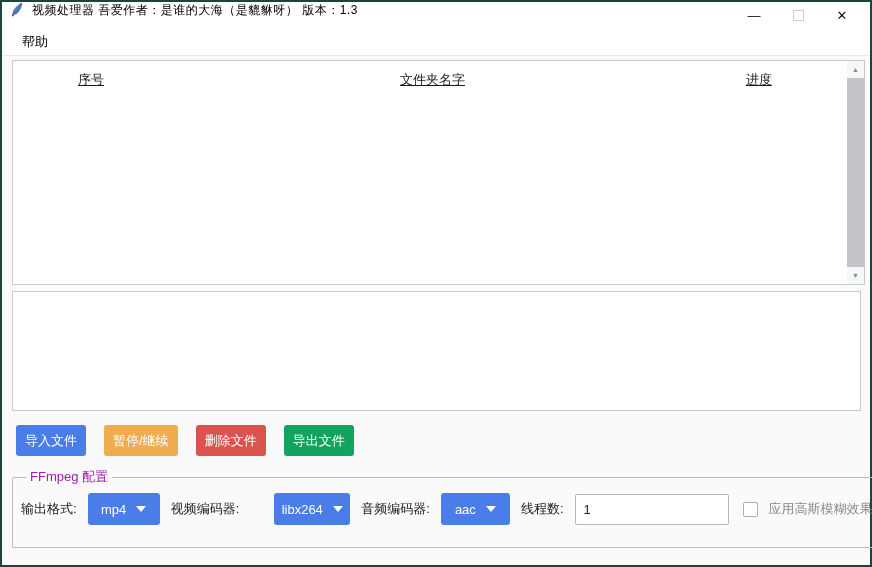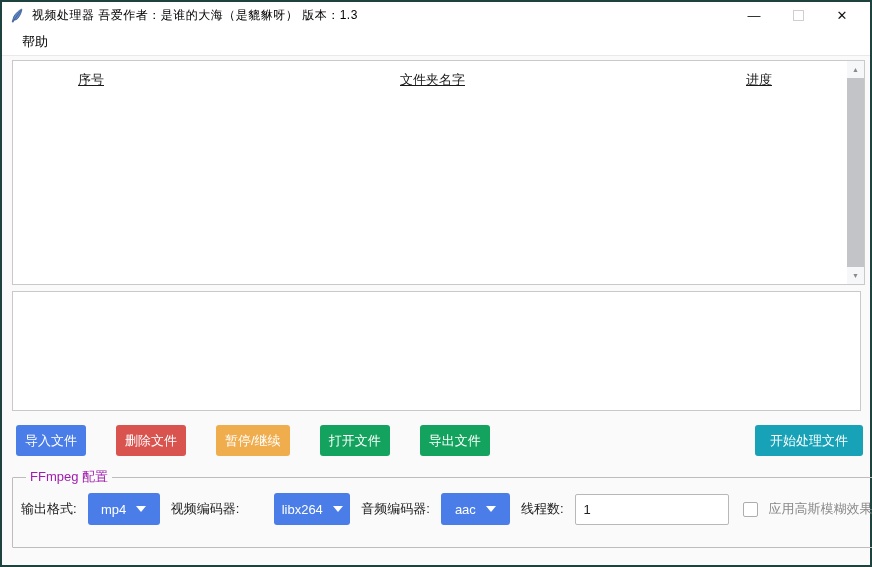--- a/index.html
+++ b/index.html
@@ -7,21 +7,21 @@
   body { font-family: "Liberation Sans", "DejaVu Sans", sans-serif; background: #fff; }
 
   .window {
     position: relative; width: 872px; height: 567px;
     border: 2px solid #1e433e; background: #fafafa;
   }
 
   
   .titlebar {
     position: absolute; left: 0; top: 0; right: 0; height: 27px;
-    background: #ffffff; display: flex; align-items: center; padding-left: 7px;
+    background: #ffffff; display: flex; align-items: flex-start; padding-left: 7px;
   }
   .app-icon { width: 16px; height: 16px; margin-right: 7px; flex: 0 0 auto; }
   .title-text { font-size: 12px; color: #000; letter-spacing: 0.5px; }
   .win-controls { position: absolute; right: 6px; top: 0; height: 27px; display: flex; }
   .win-btn {
     width: 44px; height: 27px; display: flex; align-items: center; justify-content: center;
     font-size: 13px; color: #111;
   }
   .maximize-box { width: 11px; height: 11px; border: 1px solid #cfcfcf; background: #fff; }
 
@@ -56,21 +56,21 @@
   
   .log-area {
     position: absolute; left: 10px; top: 289px; width: 849px; height: 120px;
     background: #ffffff; border: 1px solid #c9c9c9;
     font-size: 13px; color: #333; resize: none; outline: none;
   }
 
   
   .toolbar {
     position: absolute; left: 14px; top: 423px; height: 31px;
-    display: flex; gap: 30px; align-items: center;
+    display: flex; gap: 18px; align-items: center;
   }
   .btn {
     height: 31px; padding: 0 9px; border: none; border-radius: 3px;
     color: #ffffff; font-size: 13px; font-family: inherit;
     display: inline-flex; align-items: center; justify-content: center;
     cursor: pointer; white-space: nowrap;
   }
   .start-btn {
     position: absolute; right: 7px; top: 423px; height: 31px; padding: 0 15px;
   }
@@ -145,26 +145,24 @@
       <div class="scroll-arrow">▲</div>
       <div class="scroll-thumb"></div>
       <div class="scroll-arrow">▼</div>
     </div>
   </div>
 
   <textarea class="log-area" value="" style=""></textarea>
 
   <div class="toolbar">
     <button class="btn" style="background: rgb(74, 125, 232);">导入文件</button>
+    <button class="btn" style="background: rgb(240, 173, 78);">暂停/继续</button>
     <button class="btn" style="background: rgb(217, 83, 79);">删除文件</button>
-    <button class="btn" style="background: rgb(240, 173, 78);">暂停/继续</button>
-    <button class="btn" style="background: rgb(19, 163, 94);">打开文件</button>
     <button class="btn" style="background: rgb(19, 163, 94);">导出文件</button>
   </div>
-  <button class="btn start-btn" style="background: rgb(23, 162, 184);">开始处理文件</button>
 
   <fieldset class="config-group">
     <legend>FFmpeg 配置</legend>
     <div class="config-row">
       <span class="cfg-label">输出格式:</span>
       <div class="dropdown dd-mp4" style="background: rgb(74, 125, 232);">
         <span>mp4</span>
         <span class="caret"></span>
       </div>
       <span class="cfg-label">视频编码器:</span>

